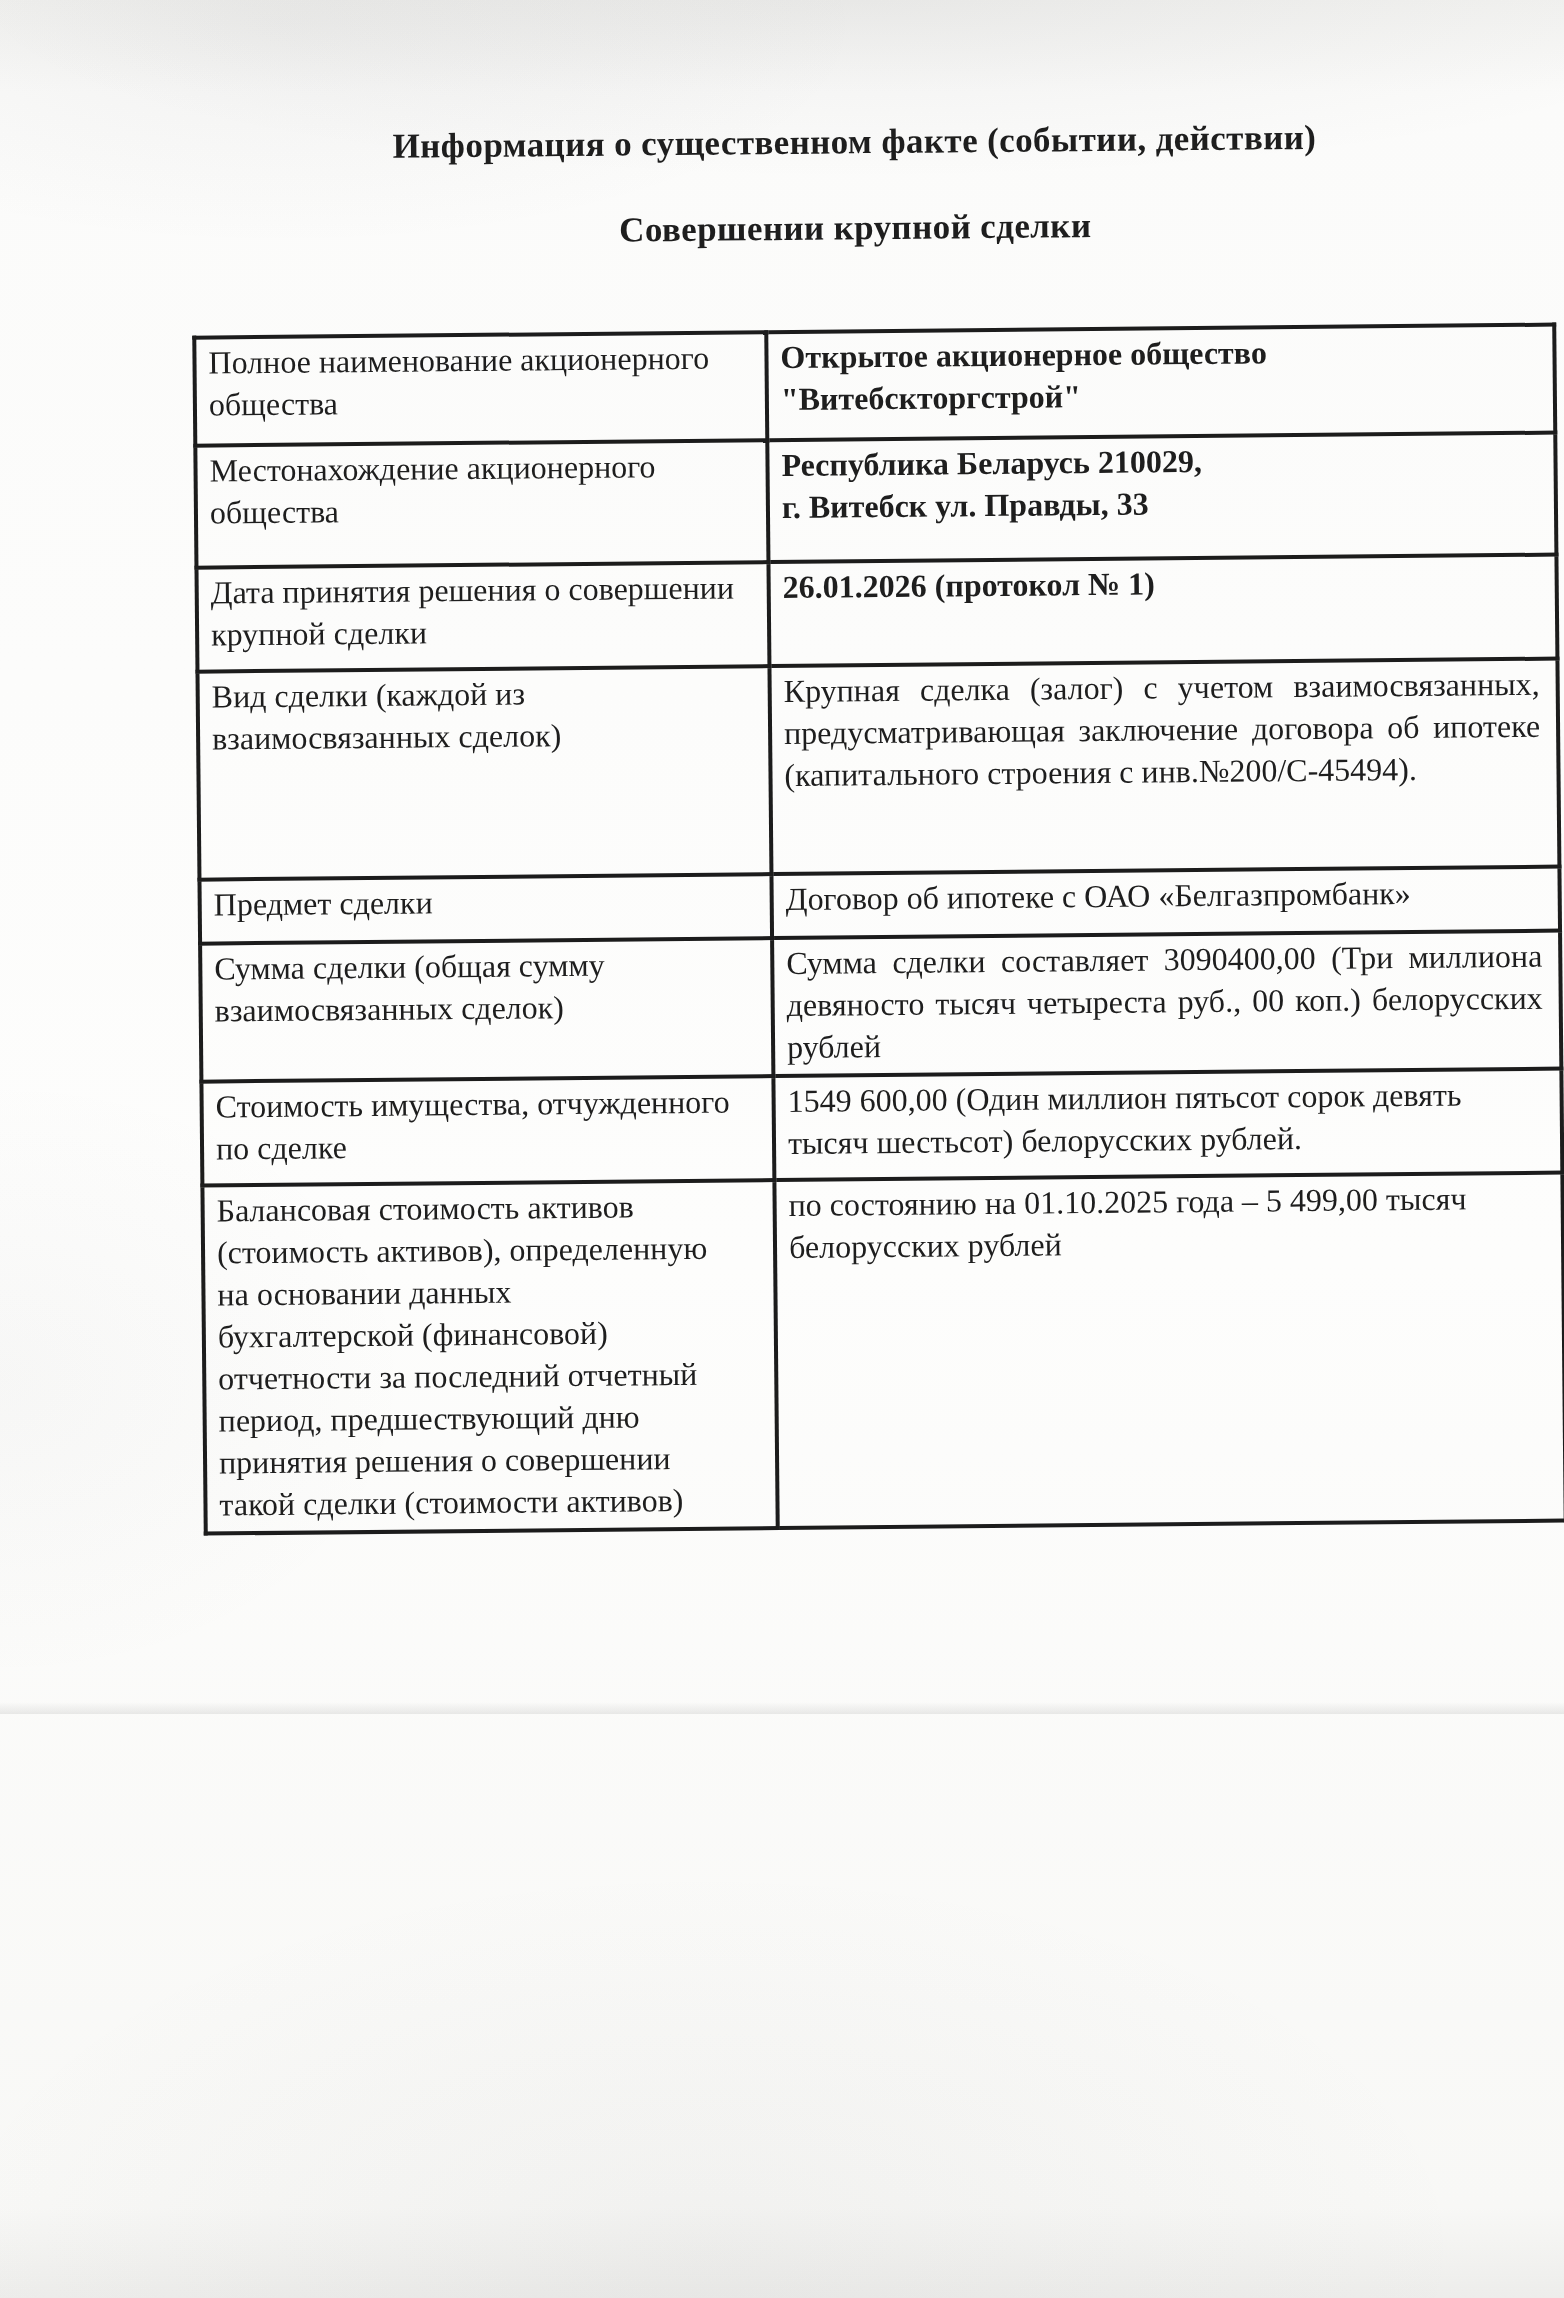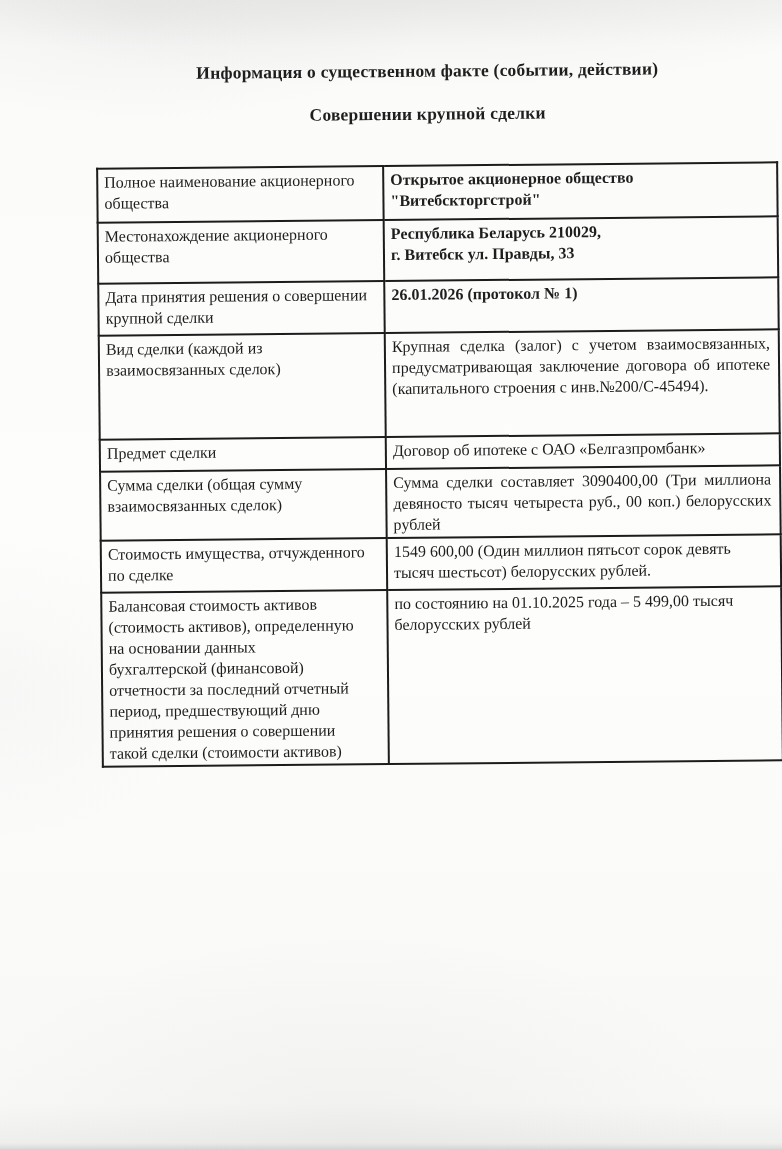--- a/index.html
+++ b/index.html
@@ -15,21 +15,21 @@
     background:
       radial-gradient(ellipse 420px 160px at 18% 1%, rgba(70,70,75,0.05), transparent 70%),
       radial-gradient(ellipse 600px 120px at 55% 0%, rgba(70,70,75,0.06), transparent 75%),
       radial-gradient(ellipse 300px 220px at 0% 60%, rgba(70,70,75,0.03), transparent 70%),
       radial-gradient(ellipse 520px 260px at 45% 98%, rgba(70,70,75,0.04), transparent 75%),
       linear-gradient(180deg, #f2f2f0 0%, #fbfbfa 4%, #fdfdfc 55%, #f8f8f6 96%, #ededeb 100%);
   }
   .page {
     position: relative;
     width: 782px;
-    height: 1149px;
+    height: 857px;
     overflow: hidden;
   }
   .content {
     padding-top: 60px;
     transform: rotate(-0.55deg);
     transform-origin: 50% 20%;
   }
   .title-block {
     margin-left: 96px;
     width: 664px;

